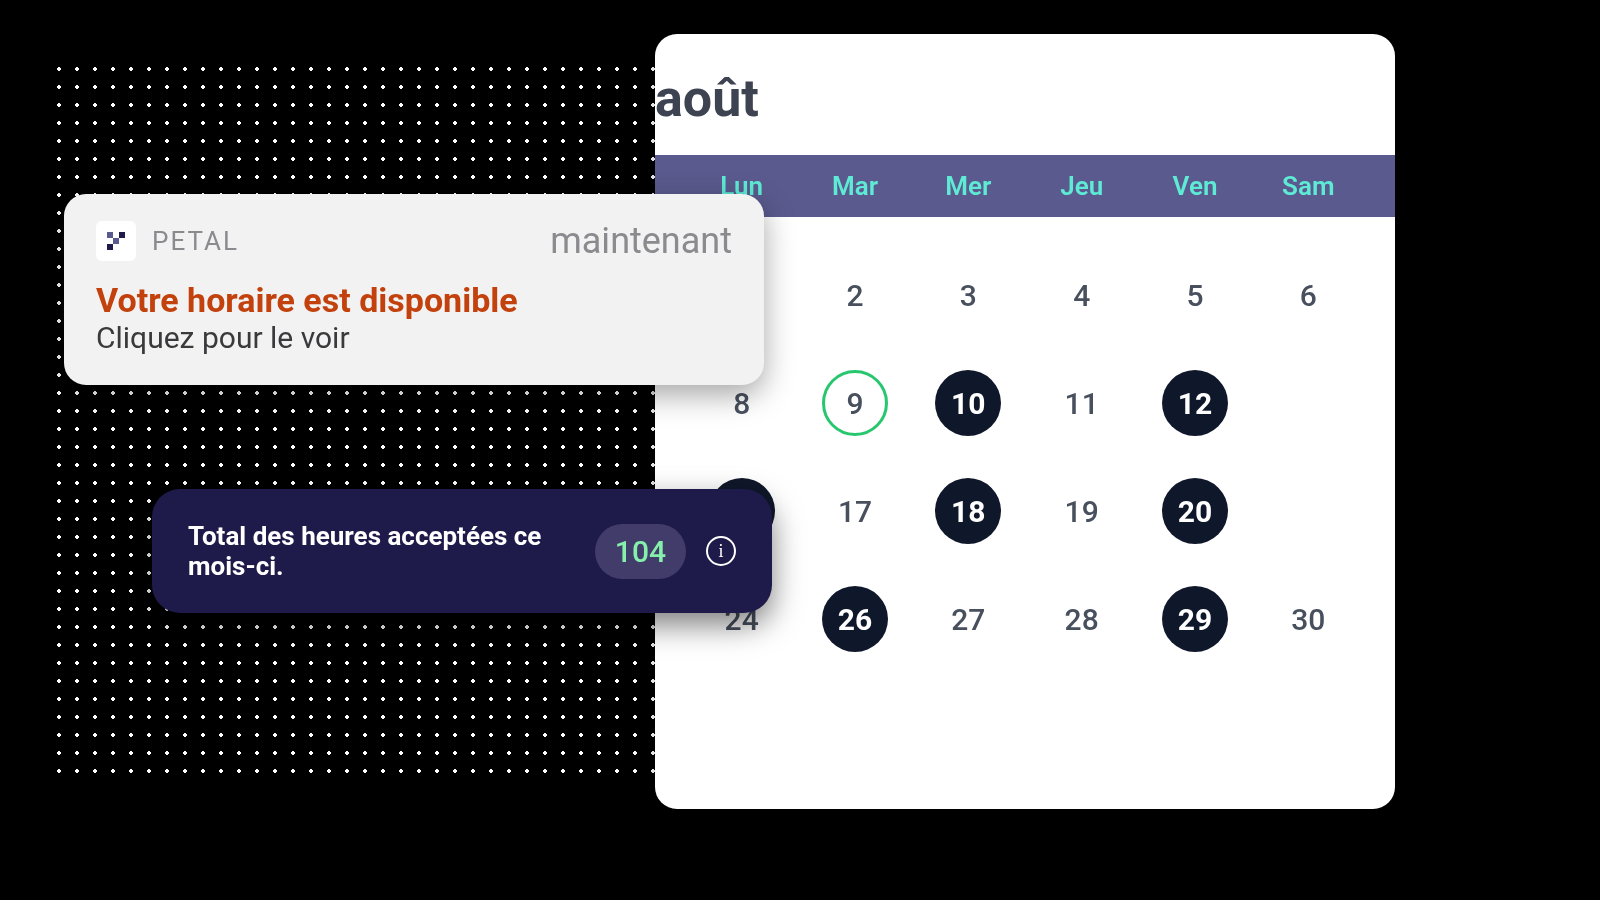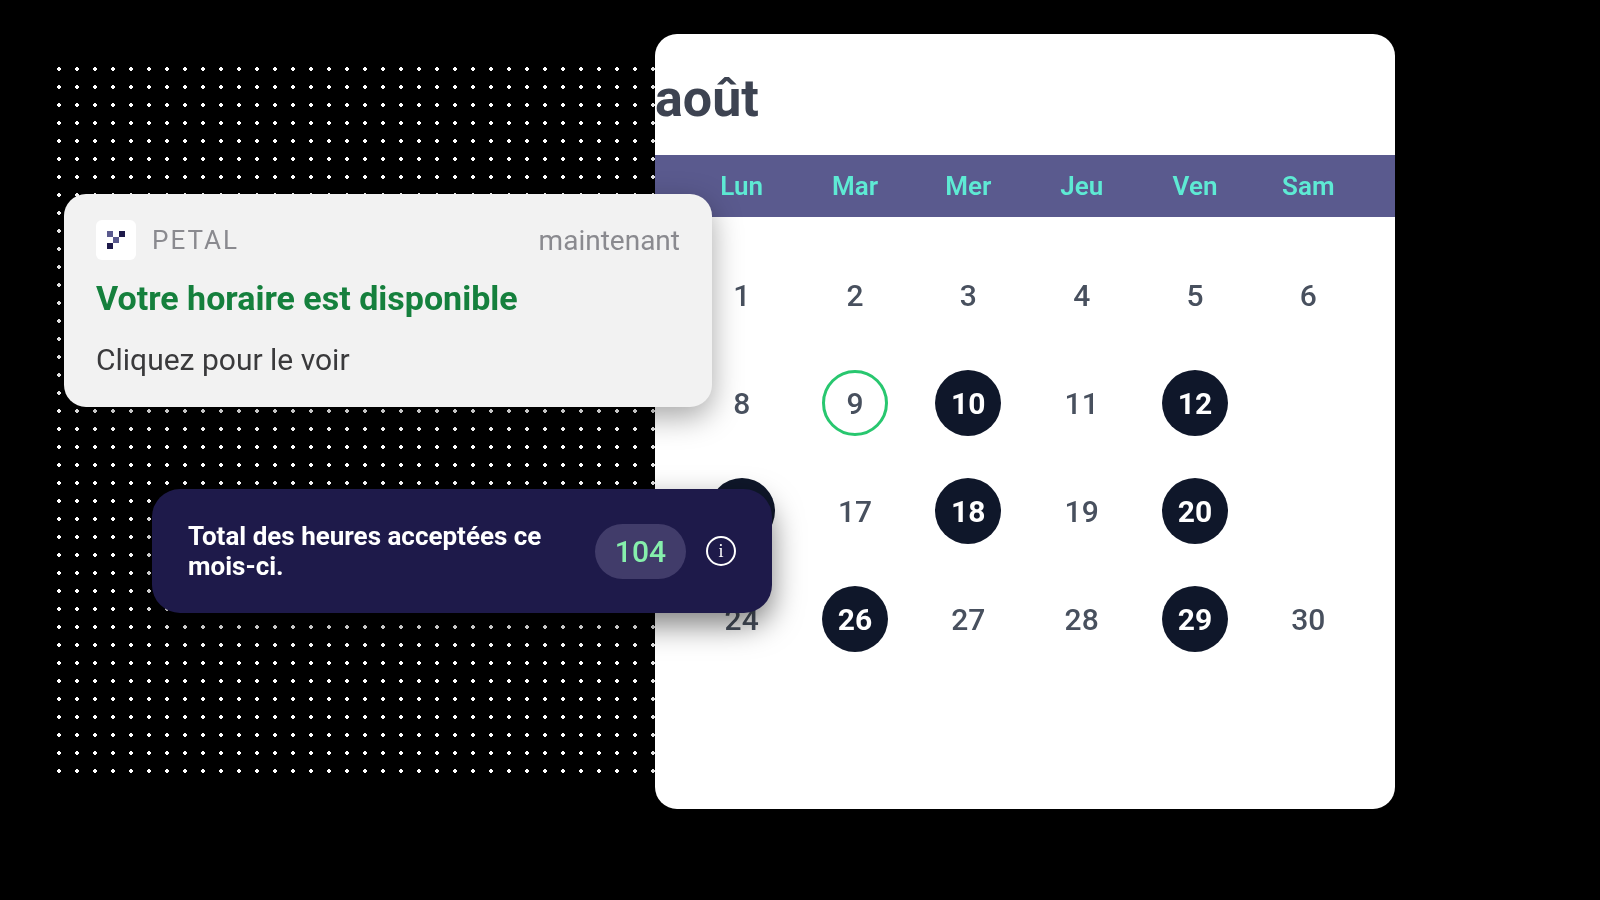--- a/index.html
+++ b/index.html
@@ -84,21 +84,21 @@
   .day.today {
     border: 3px solid #28c76f;
     color: #48505e;
   }
 
   
   .notification {
     position: absolute;
     top: 194px;
     left: 64px;
-    width: 648px;
+    width: 700px;
     background: #f2f2f2;
     border-radius: 22px;
     padding: 26px 32px 30px;
     box-shadow: 0 10px 30px rgba(0,0,0,0.35);
     cursor: pointer;
   }
   .notif-header {
     display: flex;
     align-items: center;
     gap: 16px;
@@ -114,28 +114,28 @@
     justify-content: center;
   }
   .notif-icon svg { display: block; }
   .notif-app {
     font-size: 26px;
     color: #8a8a8f;
     letter-spacing: 2px;
     flex: 1;
   }
   .notif-time {
-    font-size: 28px;
+    font-size: 36px;
     color: #8a8a8f;
   }
   .notif-title {
     font-size: 34px;
     font-weight: 700;
-    color: #15803d;
-    margin-bottom: 24px;
+    color: #c2410c;
+    margin-bottom: 0;
   }
   .notif-body {
     font-size: 30px;
     color: #3a3a3c;
   }
 
   
   .hours-pill {
     position: absolute;
     top: 489px;

